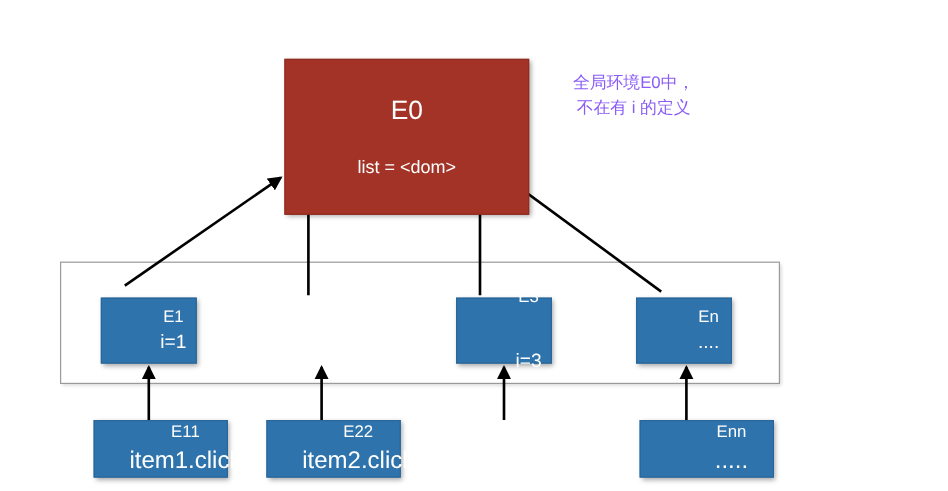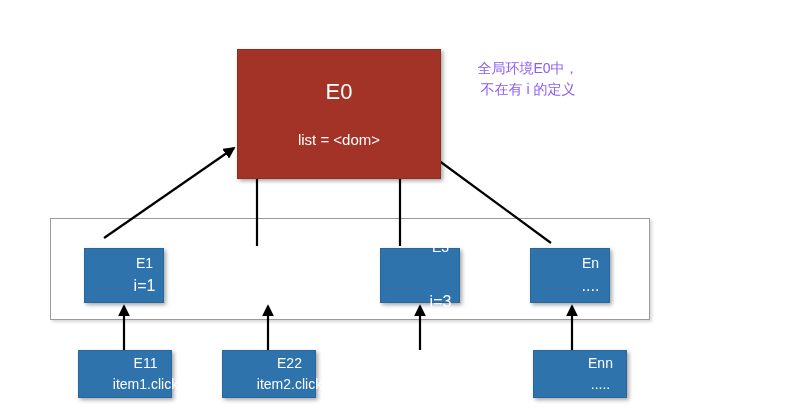--- a/index.html
+++ b/index.html
@@ -91,26 +91,26 @@
   .row-mid .env-title { font-size: 14px; }
   .row-mid .env-sub   { font-size: 16px; margin-top: 3px; }
 
   #box-e1 { left: 84px;  }
   #box-e2 { left: 228px; }
   #box-e3 { left: 380px; gap: 33px; }
   #box-en { left: 530px; }
 
   
   .row-bot {
-    width: 94px;
+    width: 112px;
     height: 48px;
     top: 350px;
   }
   .row-bot .env-title { font-size: 14px; }
-  .row-bot .env-sub   { font-size: 14px; margin-top: 3px; }
+  .row-bot .env-sub   { font-size: 20px; margin-top: 3px; }
 
   #box-e11 { left: 78px;  }
   #box-e22 { left: 222px; }
   #box-e33 { left: 376px; }
   #box-enn { left: 533px; }
 
   
   .annotation {
     position: absolute;
     color: #8b5cf6;

